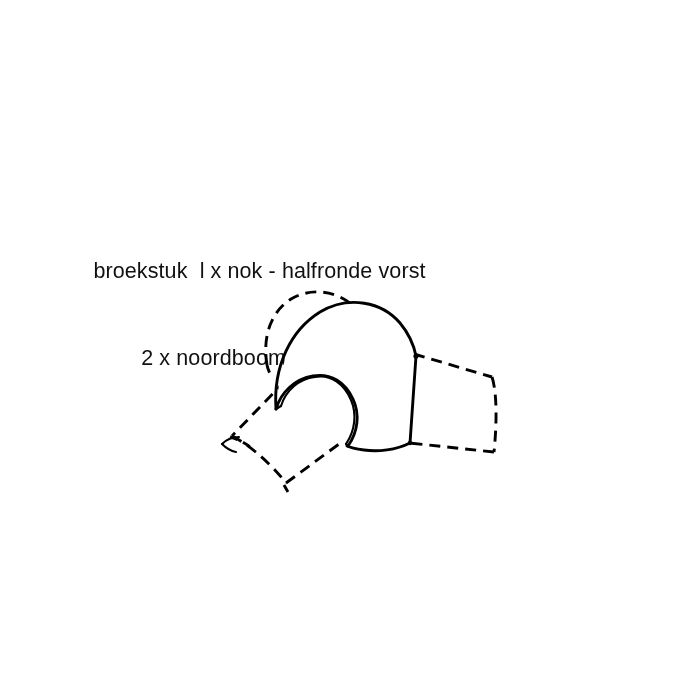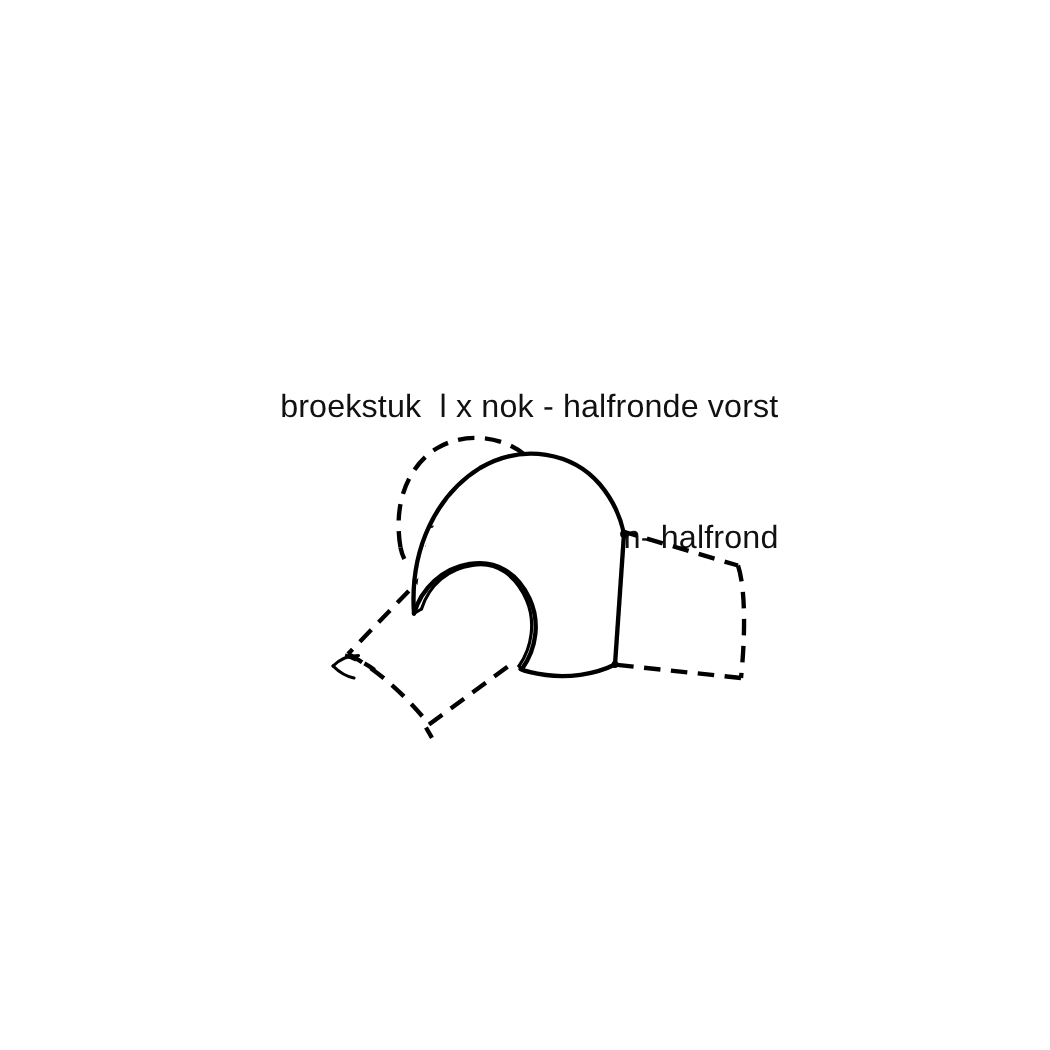--- a/index.html
+++ b/index.html
@@ -15,21 +15,21 @@
     background: #ffffff;
     overflow: hidden;
     font-family: "Liberation Sans", sans-serif;
   }
   
   #caption {
     position: absolute;
     left: 0;
     top: 199px;
     width: 519px;
-    text-align: right;
+    text-align: center;
     line-height: 29px;
     color: #111111;
     font-size: 21.5px;
     font-weight: 400;
     letter-spacing: 0.1px;
     white-space: pre;
   }
   #caption .line {
     display: block;
   }

